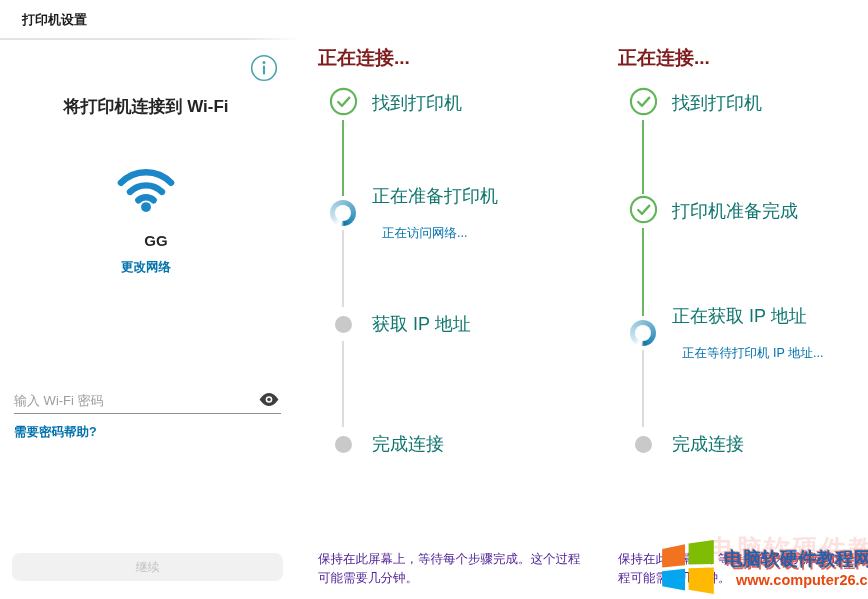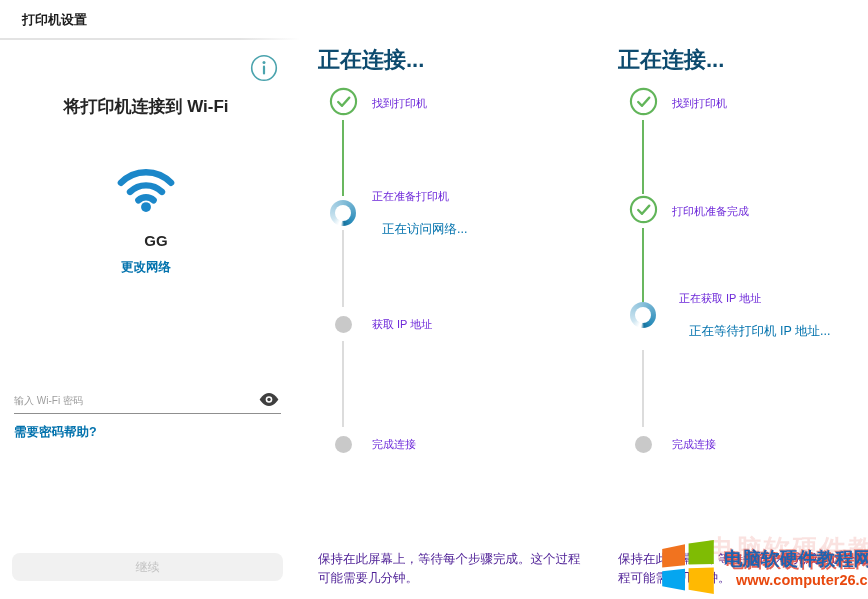--- a/index.html
+++ b/index.html
@@ -20,40 +20,40 @@
   .lp-heading { position:absolute; left:0; top:55px; width:292px; text-align:center;
     font-size:17px; font-weight:bold; color:#242424; }
   .wifi-wrap { position:absolute; left:108px; top:110px; width:76px; height:62px; }
   .net-name { position:absolute; left:0; top:192px; width:292px; text-align:center;
     font-size:15px; font-weight:bold; color:#262626;padding-left:20px; }
   .change-net { position:absolute; left:0; top:219px; width:292px; text-align:center;
     font-size:12.5px; color:#0272ad; font-weight:bold; cursor:pointer; background:none; border:none;
     font-family:"Liberation Sans", sans-serif; }
   .pwd-row { position:absolute; left:14px; top:348px; width:267px; height:26px;
     border-bottom:1.5px solid #8f8f8f; display:flex; align-items:center; }
-  .pwd-input { flex:1; border:none; outline:none; font-size:10px; color:#4c1d95;
+  .pwd-input { flex:1; border:none; outline:none; font-size:13px; color:#4c1d95;
     font-family:"Liberation Sans", sans-serif; background:transparent; }
   .pwd-input::placeholder { color:#9d9d9d; }
   .eye-btn { background:none; border:none; cursor:pointer; width:24px; height:18px; padding:0; }
   .pwd-help { position:absolute; left:14px; top:384px; font-size:12.5px; font-weight:bold;
     color:#0272ad; background:none; border:none; cursor:pointer; font-family:"Liberation Sans", sans-serif; }
   .continue-btn { position:absolute; left:12px; top:513px; width:271px; height:28px;
     background:#f1f1f1; border:none; border-radius:8px; font-size:12px; color:#c2c2c2;
     font-family:"Liberation Sans", sans-serif; }
 
   
   .panel-prog { position:absolute; top:0; height:599px; }
   .panel-mid { left:318px; width:282px; }
   .panel-right { left:618px; width:250px; }
-  .prog-heading { position:absolute; left:0; top:45px; font-size:22px; font-weight:bold; color:#0c4a6e; }
+  .prog-heading { position:absolute; left:0; top:45px; font-size:19px; font-weight:bold; color:#7f1d1d; }
   .steps { position:absolute; left:0; top:0; width:100%; height:100%; }
   .step { position:absolute; left:10px; right:0; height:30px; display:flex; align-items:center; }
   .st-iconwrap { width:30px; height:30px; flex:0 0 30px; display:flex; align-items:center; justify-content:center; }
   .st-text { margin-left:14px; display:flex; flex-direction:column; justify-content:center; }
-  .st-label { font-size:11px; color:#6d28d9; white-space:nowrap; }
+  .st-label { font-size:18px; color:#0f766e; white-space:nowrap; }
   .st-sub { font-size:12.5px; color:#0272ad; padding-left:10px; margin-top:17px; white-space:nowrap; }
   .connector { position:absolute; left:24px; width:2px; }
   .connector.green { background:#69b75f; }
   .connector.gray { background:#dcdcdc; }
   .dot { width:17px; height:17px; border-radius:50%; background:#c9c9c9; }
   .spinner-ring { position:relative; width:26px; height:26px; border-radius:50%;
     background:conic-gradient(from 200deg, rgba(207,230,241,0) 0deg, #cfe6f1 35deg, #8fc3dc 150deg,
       #2a8cba 300deg, #16739f 335deg, rgba(207,230,241,0) 350deg); }
   .spinner-hole { position:absolute; left:5px; top:5px; right:5px; bottom:5px; border-radius:50%; background:#fff; }
   .prog-footer { position:absolute; left:0; top:550px; font-size:12.5px; color:#4c1d95; line-height:1.55; }
@@ -190,21 +190,21 @@
             <span><svg viewBox="0 0 30 30" width="29" height="29">
                 <circle cx="15" cy="15" r="13" fill="none" stroke="#62b55a" stroke-width="2.2"></circle>
                 <path d="M9.5 15.5 L13.5 19.5 L21 11" fill="none" stroke="#62b55a" stroke-width="2.4" stroke-linecap="round" stroke-linejoin="round"></path>
               </svg></span>
           </span>
           <div class="st-text">
             <div class="st-label">打印机准备完成</div>
           </div>
         </div>
         <span class="connector gray" style="top: 350px; height: 77px;"></span>
-        <div class="step" style="top: 300px; gap: 7px;">
+        <div class="step" style="top: 318px;">
           <span class="st-iconwrap">
             <span class="spinner-ring">
               <span class="spinner-hole"></span>
             </span>
           </span>
           <div class="st-text">
             <div class="st-label">正在获取 IP 地址</div>
             <div class="st-sub">正在等待打印机 IP 地址...</div>
           </div>
         </div>

